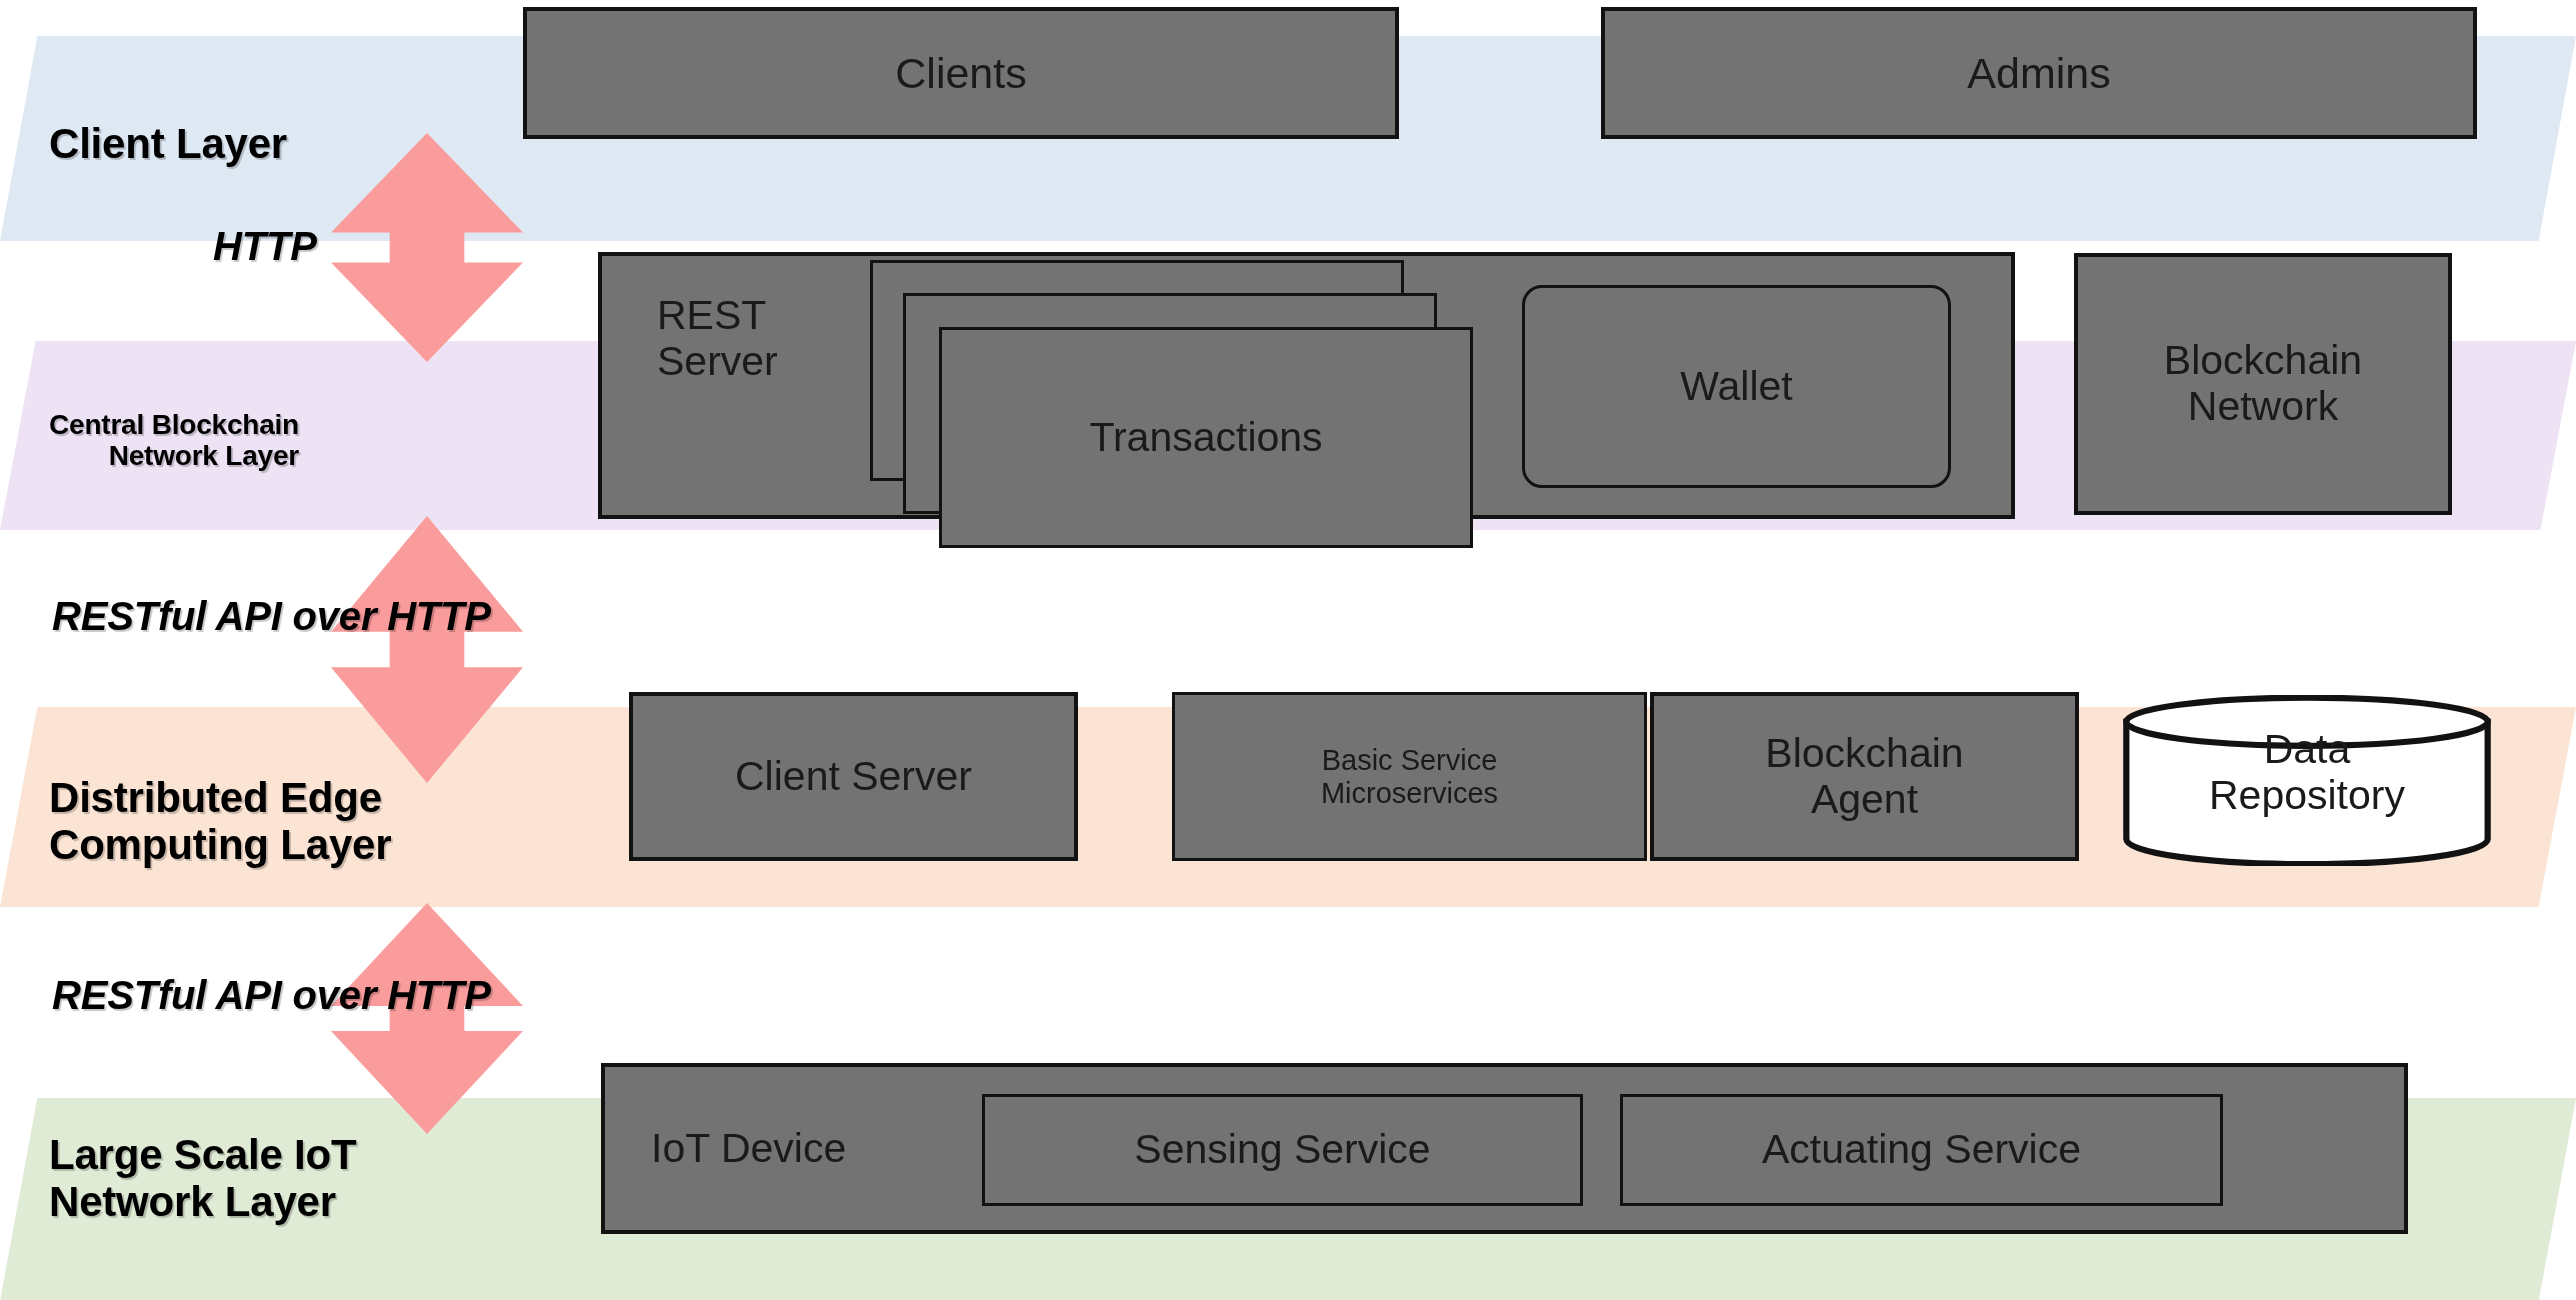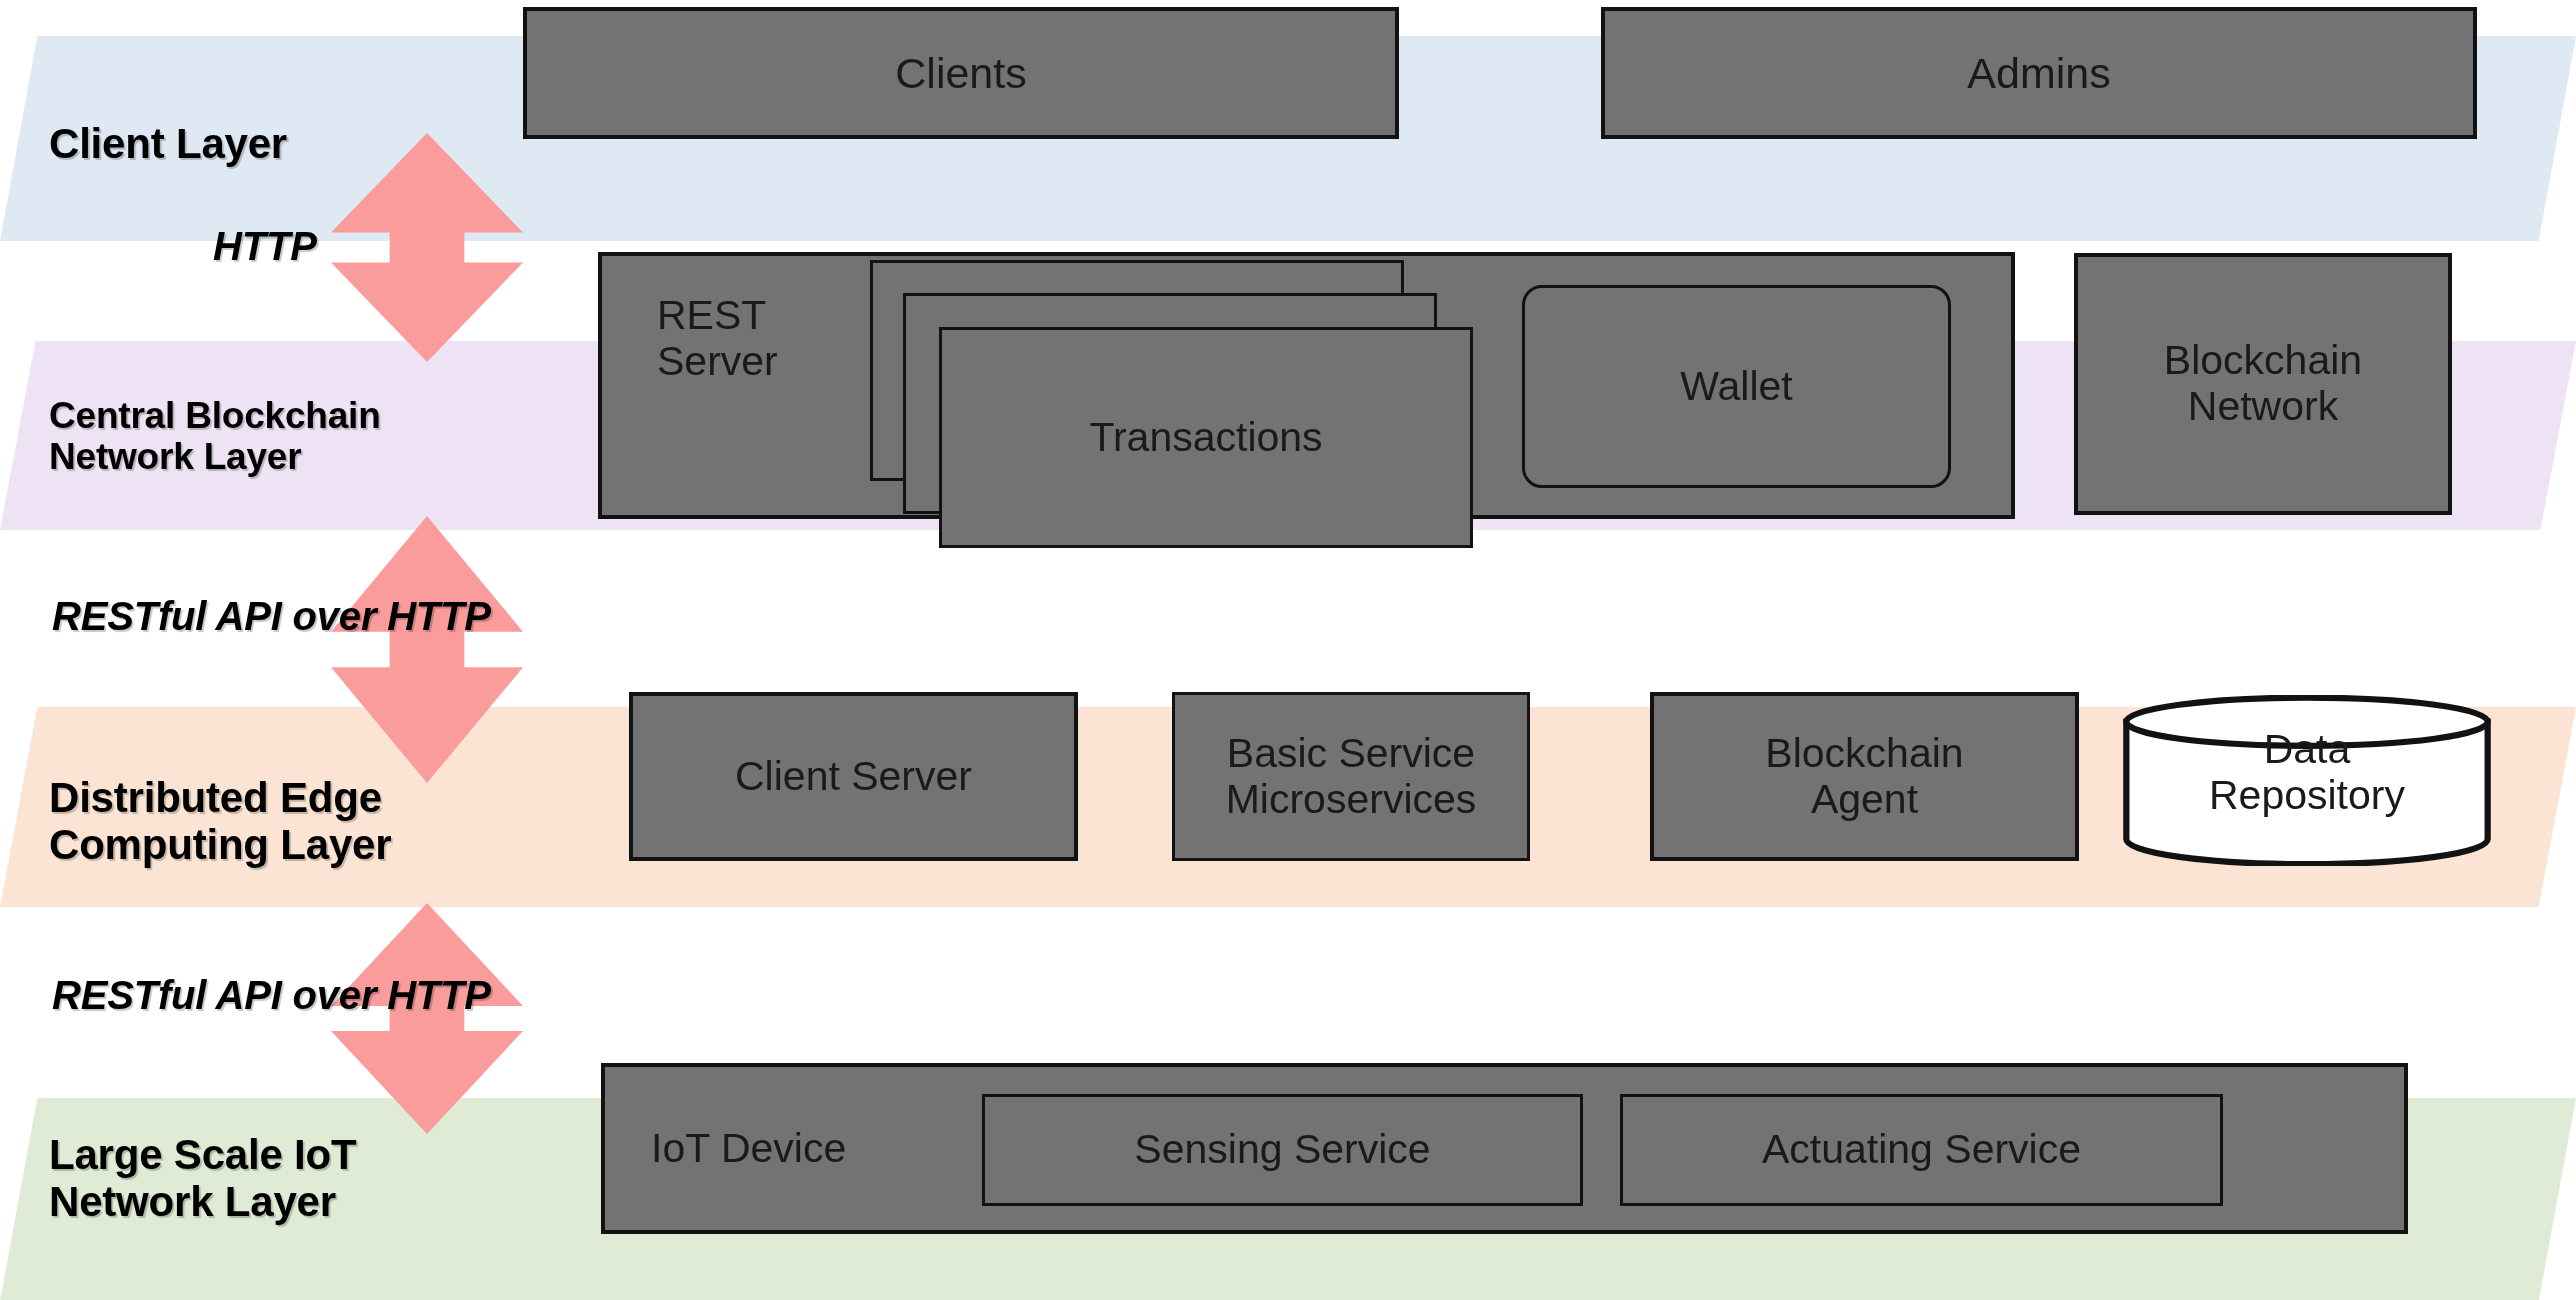--- a/index.html
+++ b/index.html
@@ -78,21 +78,21 @@
       <polygon points="108,0 216,112 150,112 150,146 216,146 108,258 0,146 66,146 66,112 0,112" fill="#FA9C9C"></polygon>
     </svg>
   </div>
   <div class="band-label" style="left:213px;top:224px;font-size:40px;font-style:italic;">HTTP</div>
 
   <div class="band" style="left:0px;top:341px;width:2576px;height:189px;">
     <svg class="band-shape" viewBox="0 0 2897 213" preserveAspectRatio="none">
       <polygon points="40,0 2897,0 2857,213 0,213" fill="#EDE3F4"></polygon>
     </svg>
   </div>
-  <div class="band-label" style="left:49px;top:395px;font-size:37px;">Central Blockchain
+  <div class="band-label" style="left:49px;top:409px;font-size:28px;text-align:right;">Central Blockchain
 Network Layer</div>
 
   <div class="nbox" style="left:598px;top:252px;width:1417px;height:267px;font-size:41px;
               align-items:flex-start;justify-content:flex-start;
               padding:37px 0 0 55px;text-align:left;">
     <span>REST
 Server</span>
   </div>
 
   <div class="nbox thin" style="left:870px;top:260px;width:534px;height:221px;z-index:5;"></div>
@@ -122,21 +122,21 @@
       <polygon points="42,0 2897,0 2855,225 0,225" fill="#FBE4D3"></polygon>
     </svg>
   </div>
   <div class="band-label" style="left:49px;top:774px;font-size:42px;">Distributed  Edge
 Computing Layer</div>
 
   <div class="nbox" style="left:598px;top:692px;width:449px;height:169px;font-size:41px;margin-left:31px;">
     <span>Client Server</span>
   </div>
 
-  <div class="nbox thin" style="left:1172px;top:692px;width:358px;height:169px;font-size:41px;align-items:center;">
+  <div class="nbox thin" style="left:1172px;top:692px;width:475px;height:169px;font-size:29px;align-items:center;">
     <span>Basic Service
 Microservices</span>
   </div>
 
   <div class="nbox" style="left:1650px;top:692px;width:429px;height:169px;font-size:41px;">
     <span>Blockchain
 Agent</span>
   </div>
 
   <div class="cyl" style="left:2121px;top:695px;width:372px;height:171px;">

